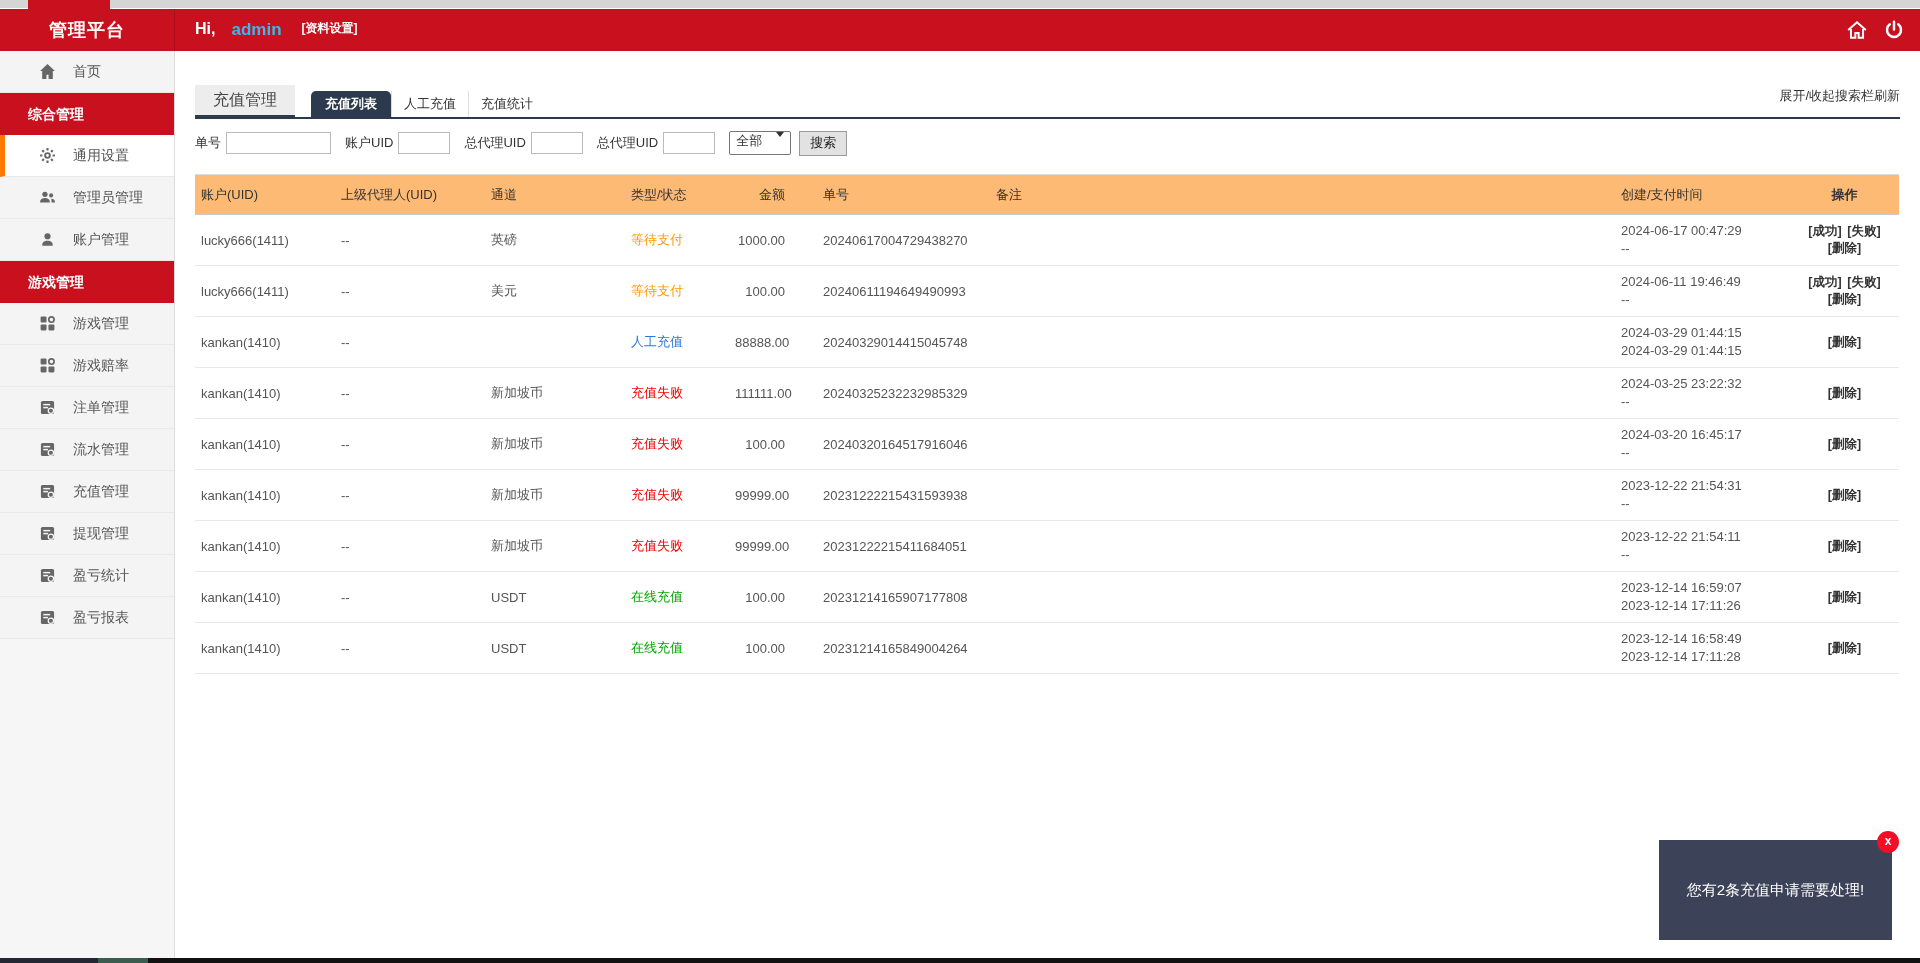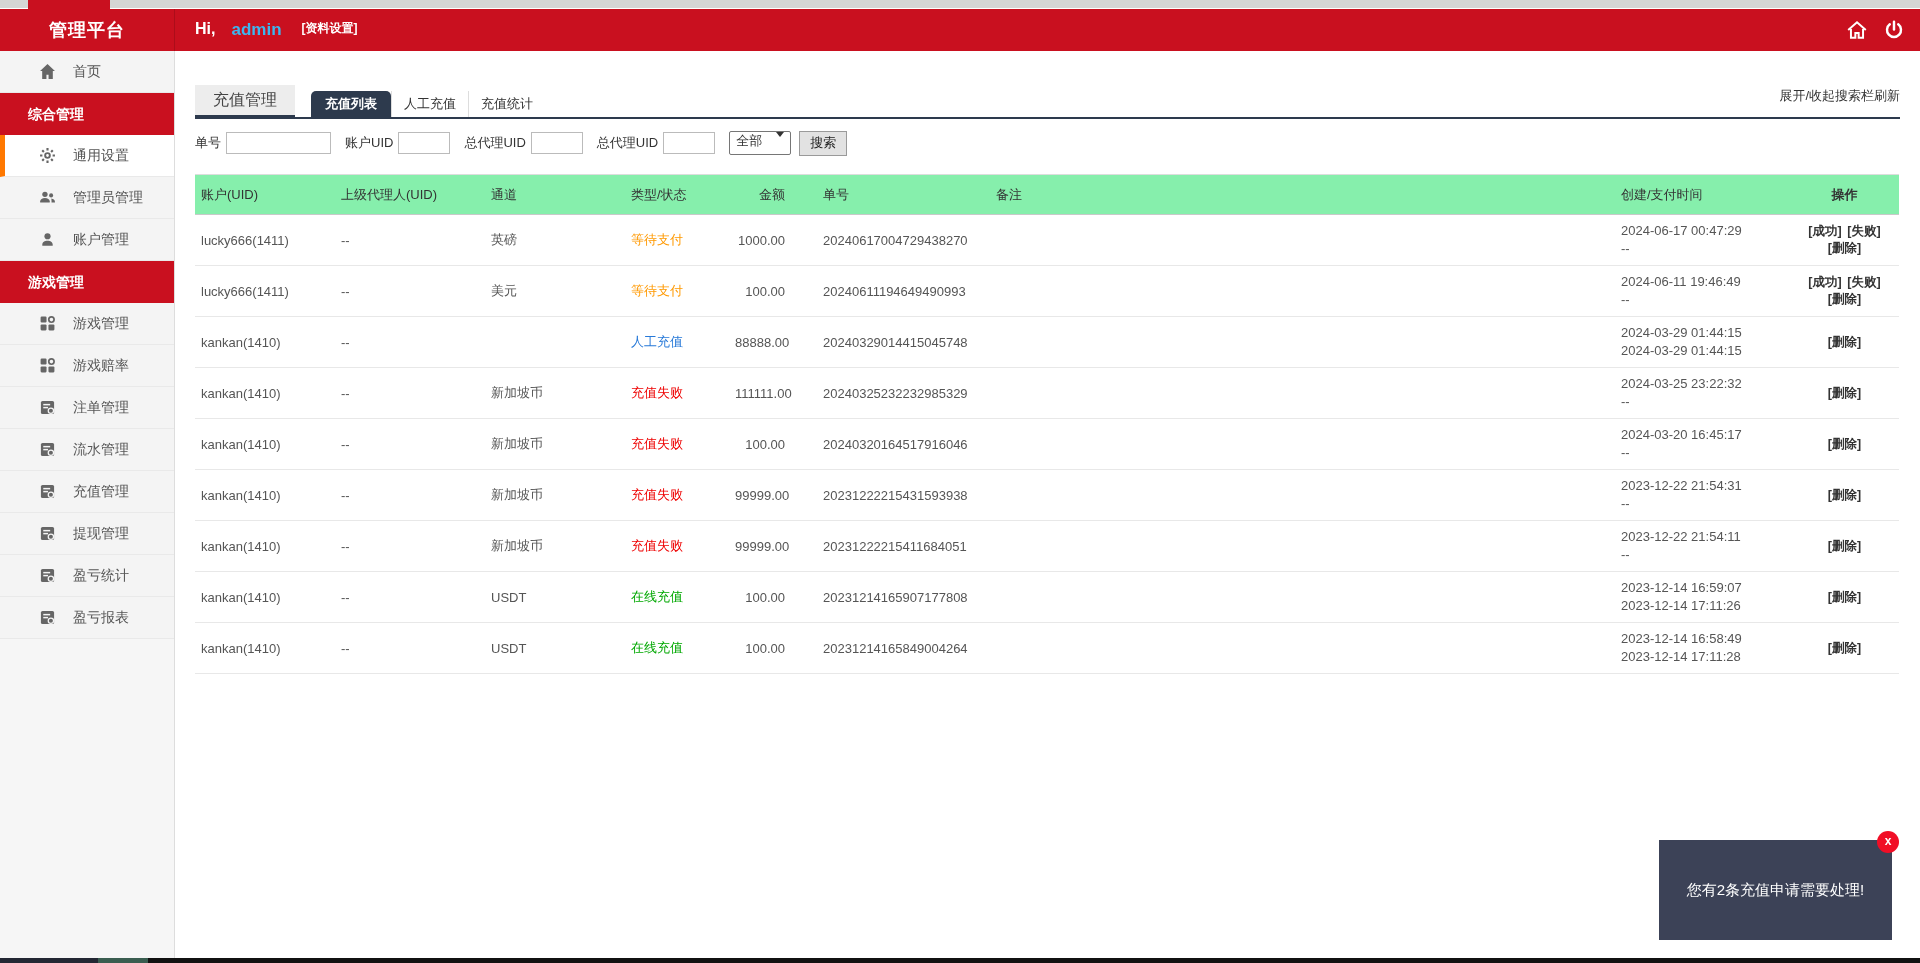--- a/index.html
+++ b/index.html
@@ -48,21 +48,21 @@
   .search-row { margin-top:9px; height:30px; display:flex; align-items:center; font-size:13px; color:#333; }
   .sfield { display:flex; align-items:center; margin-right:14px; }
   .sfield label { margin-right:5px; }
   .sfield input { height:22px; border:1px solid #bbb; background:#fff; outline:none; padding:0 4px; font-size:13px; font-family:inherit; }
   .select { height:24px; min-width:62px; border:1px solid #767676; border-radius:2px; background:#fff; display:flex; align-items:flex-start; justify-content:space-between; gap:8px; padding:0 6px; margin-right:8px; cursor:pointer; font-size:13px; }
   .chev { width:0; height:0; border-left:4px solid transparent; border-right:4px solid transparent; border-top:5px solid #333; display:inline-block; }
   .search-btn { height:25px; padding:0 10px; background:#e2e2e2; border:1px solid #9a9a9a; font-size:13px; color:#222; cursor:pointer; font-family:inherit; }
 
   
   table.data-table { margin-top:16px; border-collapse:collapse; table-layout:fixed; width:1704px; }
-  thead th { background:#86efac; height:40px; font-weight:normal; font-size:13px; color:#333; text-align:left; padding-left:6px; border-top:1px solid #ddd; border-bottom:1px solid #c9c9c9; }
+  thead th { background:#fdba74; height:40px; font-weight:normal; font-size:13px; color:#333; text-align:left; padding-left:6px; border-top:1px solid #ddd; border-bottom:1px solid #c9c9c9; }
   tbody td { height:51px; font-size:13px; color:#555; padding-left:6px; border-bottom:1px solid #e8e8e8; background:#fff; }
   th.num, td.num { text-align:right; padding-left:0; padding-right:10px; }
   th.order, td.order { padding-left:28px; }
   th.center, td.center { text-align:center; padding-left:0;font-weight:bold; }
   td.time div { line-height:18px; }
   td.actions span { cursor:pointer; color:#333; font-size:12.5px; margin:0 1px; white-space:nowrap; }
 
   
   .notification { position:absolute; left:1659px; top:840px; width:233px; height:100px; background:var(--notification-bg,#3c4257); z-index:20; }
   .notif-msg { position:absolute; inset:0; display:flex; align-items:center; justify-content:center; color:#fff; font-size:15px; padding:0 10px; text-align:center; }

